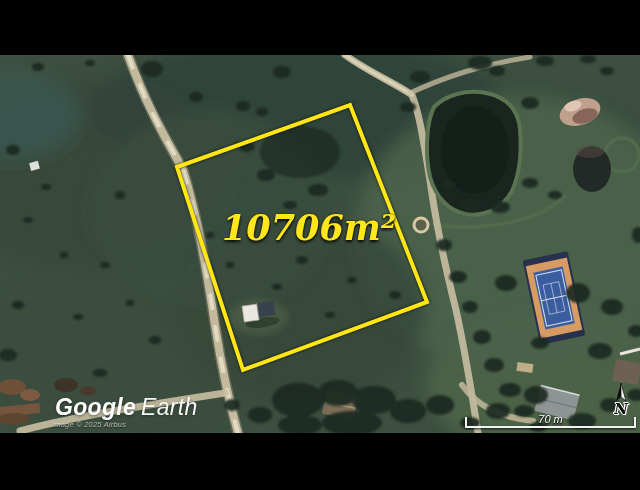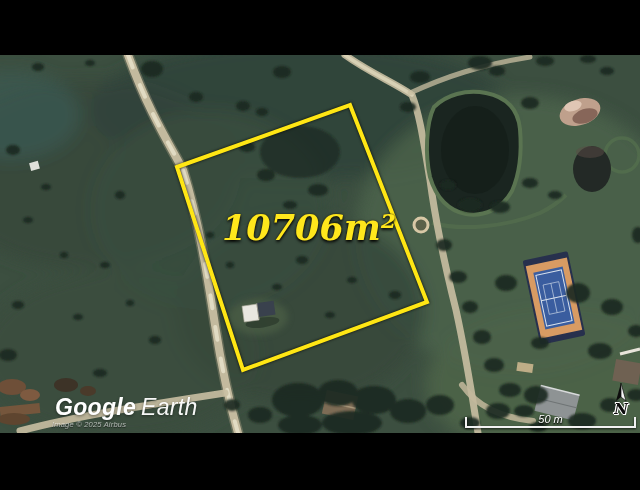--- a/index.html
+++ b/index.html
@@ -232,21 +232,21 @@
 
     <div class="area-label">10706m²</div>
 
     <div class="logo">
       <span class="g">Google</span><span class="e">Earth</span>
     </div>
 
     <div class="attribution">Image © 2025 Airbus</div>
 
     <div class="scalebar">
-      <span class="scalelabel">50 m</span>
+      <span class="scalelabel">70 m</span>
     </div>
 
     <div class="compass">
       <svg width="16" height="20" viewBox="0 0 16 20">
         <polygon points="8,0 3,18 8,14" fill="#0d0d0d"></polygon>
         <polygon points="8,0 13,18 8,14" fill="#f5f5f5" stroke="#0d0d0d" stroke-width=".7"></polygon>
       </svg>
       <span class="n">N</span>
     </div>
 

